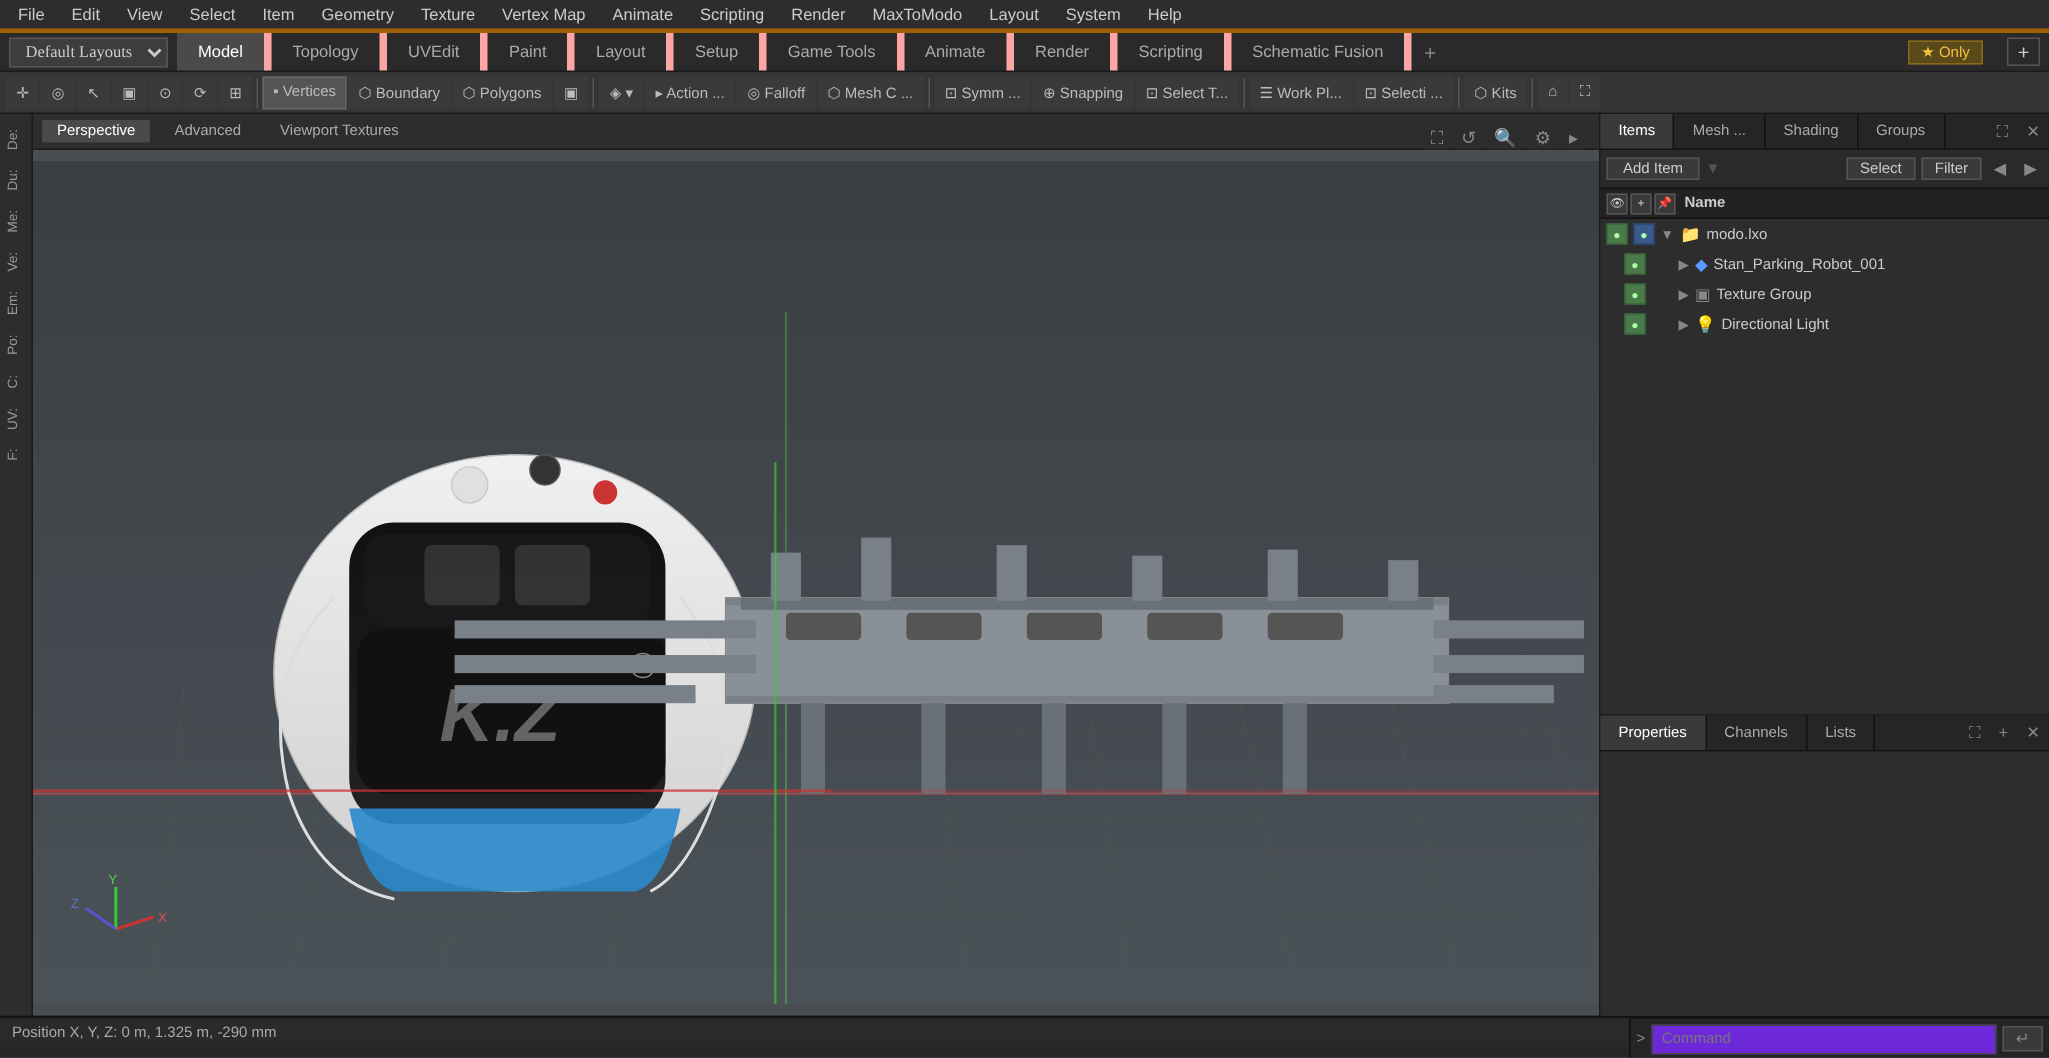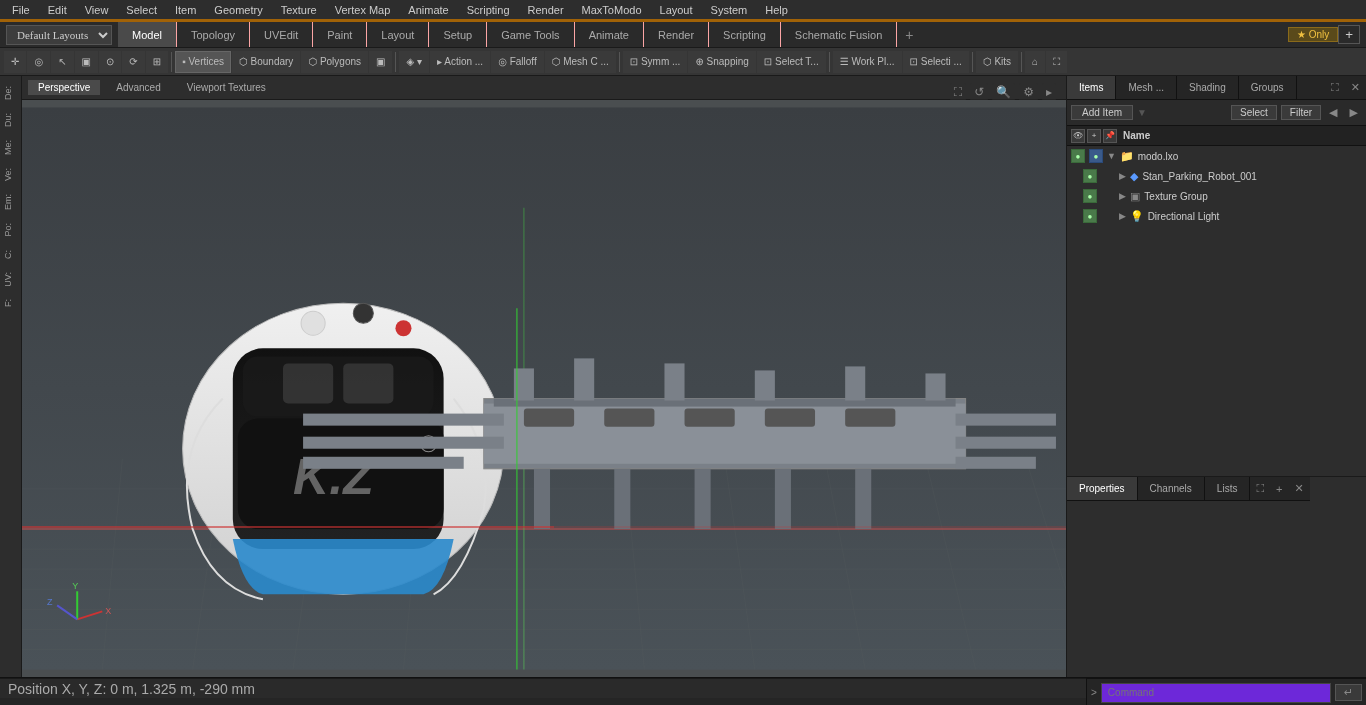--- a/index.html
+++ b/index.html
@@ -6,24 +6,24 @@
     body { width: 1366px; height: 705px; background: #3a3a3a; font-family: 'Arial', sans-serif; font-size: 11px; color: #ccc; overflow: hidden; }
 
     
     #menu-bar { display: flex; align-items: center; height: 22px; background: #2d2d2d; border-bottom: 3px solid #a16207; padding: 0 4px; gap: 2px; }
     .menu-item { padding: 2px 8px; color: #ccc; cursor: pointer; font-size: 11px; }
 
     
     #layout-bar { display: flex; align-items: center; height: 26px; background: #2a2a2a; border-bottom: 1px solid #1a1a1a; }
     #layout-selector { background: #3d3d3d; border: 1px solid #555; color: #ccc; padding: 2px 6px; font-size: 11px; margin: 0 6px; cursor: pointer; font-family: Liberation Serif, serif; }
     .layout-tabs { display: flex; flex: 1; height: 100%; }
-    .layout-tab { padding: 0 14px; display: flex; align-items: center; height: 100%; color: #aaa; cursor: pointer; font-size: 11px; border-right: 1px solid #fca5a5; }
+    .layout-tab { padding: 0 14px; display: flex; align-items: center; height: 100%; color: #aaa; cursor: pointer; font-size: 11px; border-right: 5px solid #fca5a5; }
     .layout-tab.active { background: #4a4a4a; color: #fff; }
     .layout-tab-add { padding: 0 8px; display: flex; align-items: center; color: #888; cursor: pointer; font-size: 14px; }
-    .layout-right { display: flex; align-items: center; gap: 0; padding-right: 6px; }
+    .layout-right { display: flex; align-items: center; gap: 16px; padding-right: 6px; }
     .layout-star-btn { background: #5a4a1a; border: 1px solid #8a6a1a; color: #f0c040; padding: 1px 8px; font-size: 10px; cursor: pointer; }
     .layout-plus-btn { background: #2a2a2a; border: 1px solid #555; color: #ccc; padding: 1px 6px; cursor: pointer; }
 
     
     #tool-bar { display: flex; align-items: center; height: 28px; background: #353535; border-bottom: 1px solid #1a1a1a; padding: 0 4px; gap: 1px; flex-wrap: wrap; overflow: hidden; }
     .tool-btn { display: flex; align-items: center; padding: 2px 6px; color: #bbb; cursor: pointer; font-size: 10px; background: #3a3a3a; border: 1px solid transparent; gap: 3px; height: 22px; }
     .tool-btn.active { background: #555; border-color: #666; }
     .tool-separator { width: 1px; height: 20px; background: #555; margin: 0 2px; }
 
     
@@ -37,21 +37,21 @@
     #viewport-area { flex: 1; display: flex; flex-direction: column; background: #404040; position: relative; overflow: hidden; }
     #viewport-header { display: flex; align-items: center; height: 24px; background: #2d2d2d; border-bottom: 1px solid #1a1a1a; padding: 0 6px; gap: 6px; }
     .viewport-tab { padding: 2px 10px; color: #aaa; cursor: pointer; font-size: 10px; }
     .viewport-tab.active { color: #fff; background: #4a4a4a; }
     #viewport-canvas { flex: 1; position: relative; background: #4a4e50; overflow: hidden; }
     #viewport-icons { position: absolute; top: 4px; right: 4px; display: flex; gap: 4px; }
     .vi-btn { color: #888; cursor: pointer; font-size: 12px; background: #2d2d2d88; padding: 2px 4px; border-radius: 2px; }
 
     
     #status-bar { display: flex; align-items: center; height: 20px; background: #2a2a2a; border-top: 1px solid #1a1a1a; padding: 0 8px; }
-    .status-text { color: #aaa; font-size: 14px; }
+    .status-text { color: #aaa; font-size: 10px; }
 
     
     #info-overlay { position: absolute; bottom: 6px; right: 6px; text-align: right; }
     .info-line { font-size: 10px; color: #999; line-height: 1.5; }
     .info-line.highlight { color: #f07070; }
 
     
     #right-panel { width: 300px; background: #2d2d2d; border-left: 1px solid #1a1a1a; display: flex; flex-direction: column; }
     #right-top { flex: 1; border-bottom: 1px solid #1a1a1a; display: flex; flex-direction: column; }
     #right-tabs { display: flex; align-items: center; height: 24px; background: #252525; border-bottom: 1px solid #111; }
@@ -73,21 +73,21 @@
     .col-name { color: #ccc; font-size: 10px; font-weight: bold; }
 
     #items-list { flex: 1; background: #2d2d2d; overflow-y: auto; }
     .item-row { display: flex; align-items: center; height: 20px; padding: 0 4px; gap: 4px; cursor: pointer; }
     .item-visibility { width: 14px; height: 14px; background: #4a7a4a; border: 1px solid #3a6a3a; cursor: pointer; display: flex; align-items: center; justify-content: center; font-size: 8px; color: #afa; }
     .item-expand { color: #888; font-size: 9px; cursor: pointer; }
     .item-name { color: #ccc; font-size: 10px; }
     .item-indent { padding-left: 16px; }
 
     
-    #right-bottom { height: 200px; display: flex; }
+    #right-bottom { height: 200px; display: flex; flex-direction: column; }
     #right-bottom-tabs { display: flex; align-items: center; height: 24px; background: #252525; border-bottom: 1px solid #111; }
     .rb-tab { padding: 0 12px; height: 100%; display: flex; align-items: center; color: #aaa; cursor: pointer; font-size: 10px; border-right: 1px solid #111; }
     .rb-tab.active { background: #3a3a3a; color: #fff; }
     .rb-spacer { flex: 1; }
     .rb-icon { padding: 0 6px; color: #888; cursor: pointer; font-size: 11px; }
     #right-bottom-content { flex: 1; background: #2d2d2d; }
 
     
     #command-bar { display: flex; align-items: center; height: 28px; background: #252525; border-top: 1px solid #111; padding: 0 4px; gap: 4px; }
     .cmd-prompt { color: #888; font-size: 10px; }

